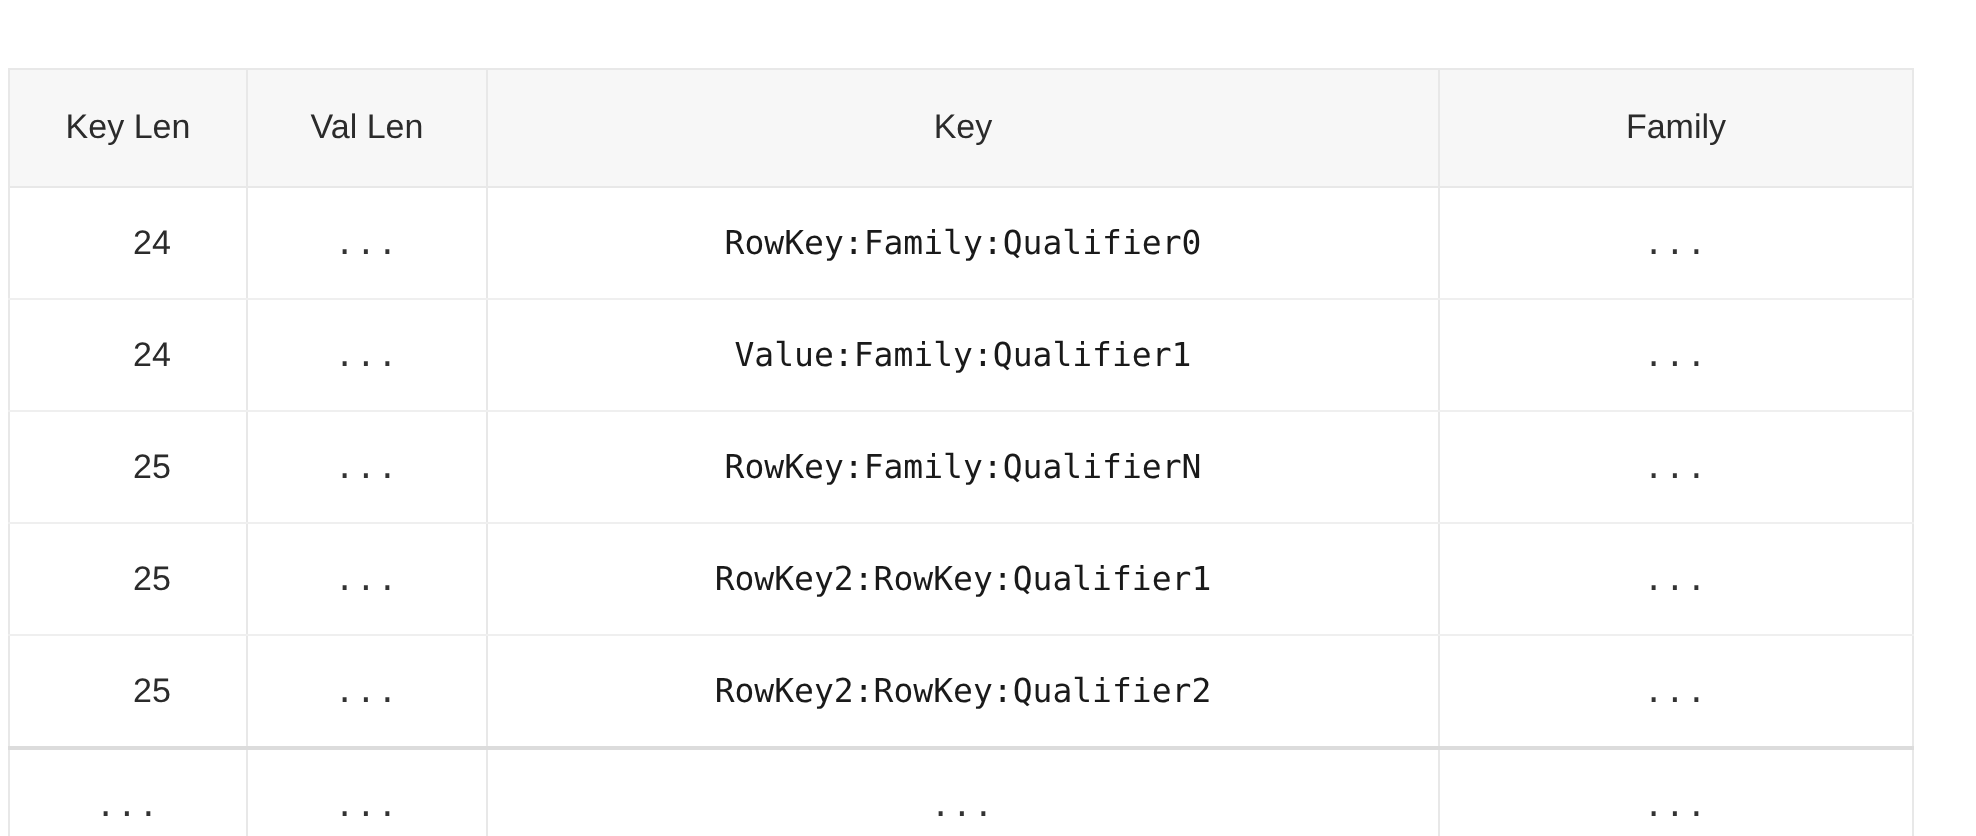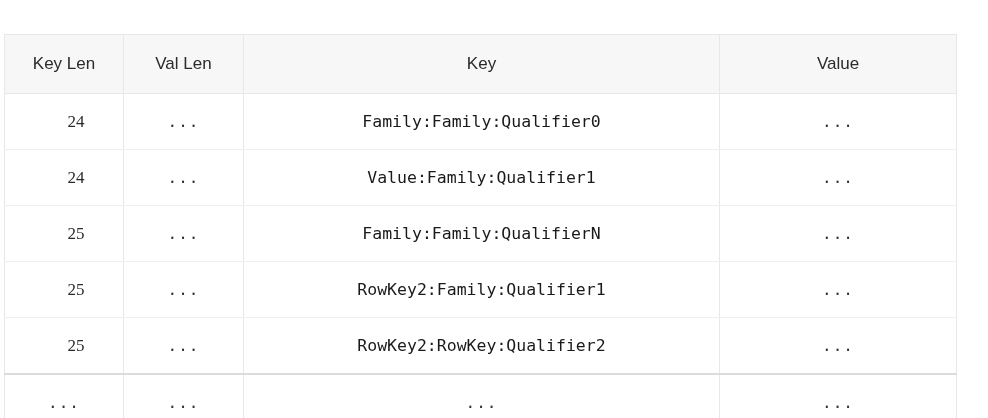--- a/index.html
+++ b/index.html
@@ -59,21 +59,21 @@
     vertical-align: middle;
     padding: 0;
     background: #ffffff;
     color: #222222;
   }
   tbody td:last-child { border-right: none; }
   tbody tr:last-child td { border-bottom: none; }
 
   
   .cell-num {
-    font-family: Liberation Serif, serif;
+    font-family: Liberation Sans, sans-serif;
     font-size: 17px;
     color: #2b2b2b;
     padding-left: 24px;
   }
   
   .cell-mono {
     font-family: "DejaVu Sans Mono", monospace;
     font-size: 16.5px;
     letter-spacing: 0px;
     color: #1a1a1a;
@@ -100,50 +100,50 @@
       <col class="c-keylen">
       <col class="c-vallen">
       <col class="c-key">
       <col class="c-value">
     </colgroup>
     <thead>
       <tr>
         <th>Key Len</th>
         <th>Val Len</th>
         <th>Key</th>
-        <th>Value</th>
+        <th>Family</th>
       </tr>
     </thead>
     <tbody>
 
       <tr>
         <td class="cell-num">24</td>
         <td class="cell-ellipsis">...</td>
-        <td class="cell-mono">Family:Family:Qualifier0</td>
+        <td class="cell-mono">RowKey:Family:Qualifier0</td>
         <td class="cell-ellipsis">...</td>
       </tr>
 
       <tr>
         <td class="cell-num">24</td>
         <td class="cell-ellipsis">...</td>
         <td class="cell-mono">Value:Family:Qualifier1</td>
         <td class="cell-ellipsis">...</td>
       </tr>
 
       <tr>
         <td class="cell-num">25</td>
         <td class="cell-ellipsis">...</td>
-        <td class="cell-mono">Family:Family:QualifierN</td>
+        <td class="cell-mono">RowKey:Family:QualifierN</td>
         <td class="cell-ellipsis">...</td>
       </tr>
 
       <tr>
         <td class="cell-num">25</td>
         <td class="cell-ellipsis">...</td>
-        <td class="cell-mono">RowKey2:Family:Qualifier1</td>
+        <td class="cell-mono">RowKey2:RowKey:Qualifier1</td>
         <td class="cell-ellipsis">...</td>
       </tr>
 
       <tr>
         <td class="cell-num">25</td>
         <td class="cell-ellipsis">...</td>
         <td class="cell-mono">RowKey2:RowKey:Qualifier2</td>
         <td class="cell-ellipsis">...</td>
       </tr>
 

